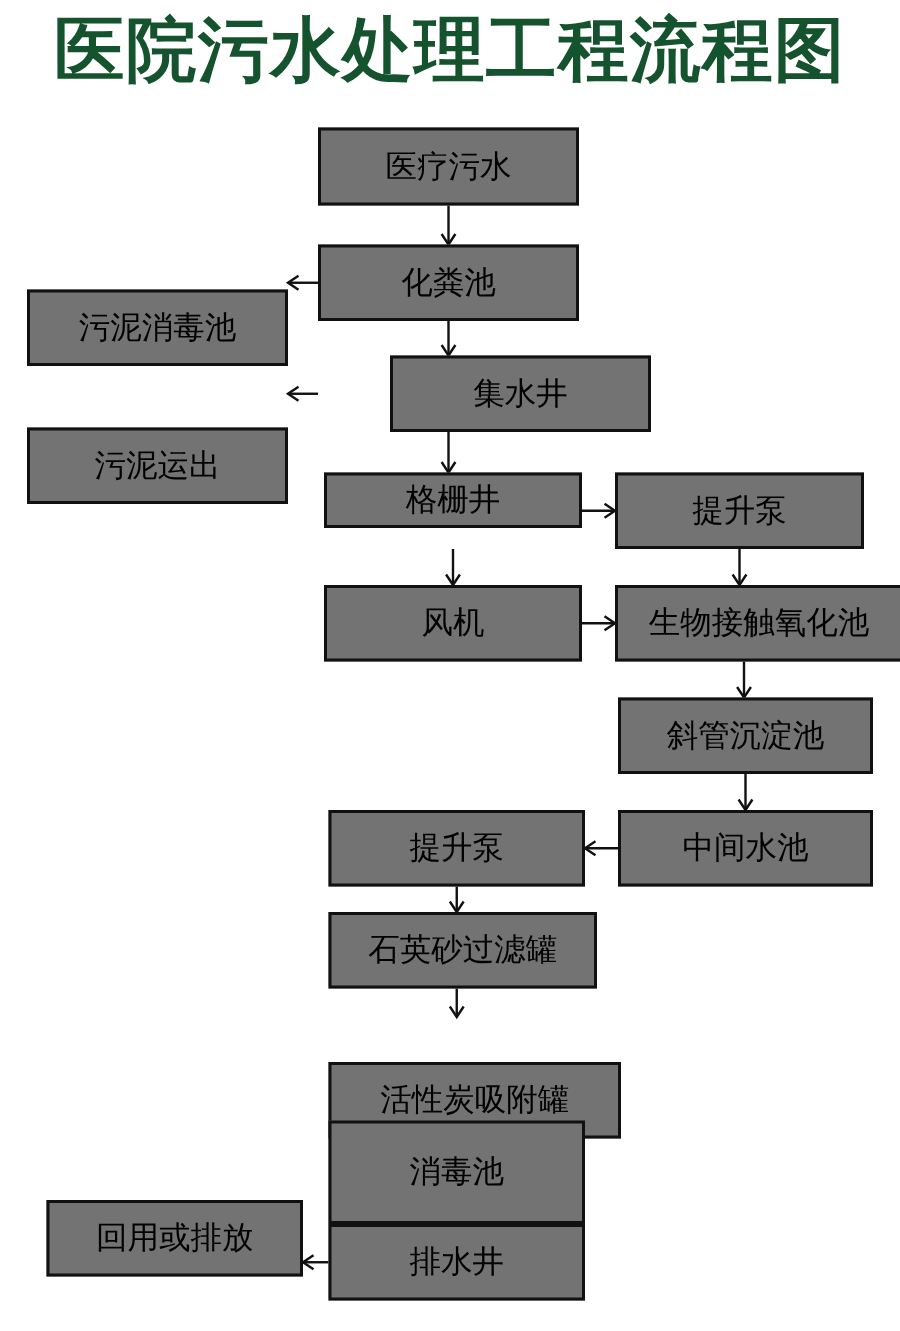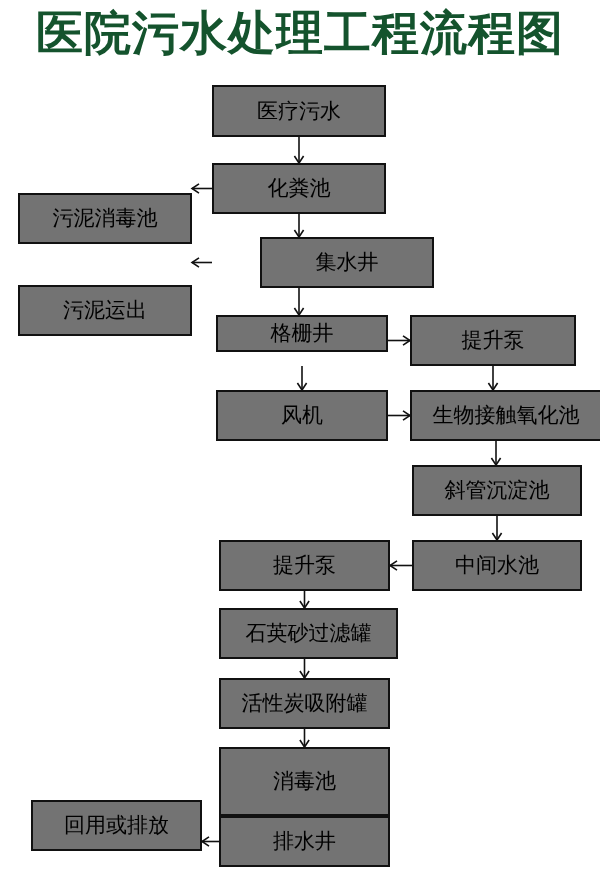--- a/index.html
+++ b/index.html
@@ -106,19 +106,19 @@
       <div class="node" style="left: 18px; top: 237px; width: 174px; height: 51px; border-color: rgb(17, 17, 17); margin-top: 48px;">污泥运出</div>
       <div class="node" style="left: 212px; top: 237px; width: 174px; height: 51px; border-color: rgb(17, 17, 17); margin-left: 48px;">集水井</div>
       <div class="node" style="left: 216px; top: 315px; width: 172px; height: 37px; border-color: rgb(17, 17, 17);">格栅井</div>
       <div class="node" style="left: 410px; top: 315px; width: 166px; height: 51px; border-color: rgb(17, 17, 17);">提升泵</div>
       <div class="node" style="left: 216px; top: 390px; width: 172px; height: 51px; border-color: rgb(17, 17, 17);">风机</div>
       <div class="node" style="left: 410px; top: 390px; width: 192px; height: 51px; border-color: rgb(17, 17, 17);">生物接触氧化池</div>
       <div class="node" style="left: 412px; top: 465px; width: 170px; height: 51px; border-color: rgb(17, 17, 17);">斜管沉淀池</div>
       <div class="node" style="left: 412px; top: 540px; width: 170px; height: 51px; border-color: rgb(17, 17, 17);">中间水池</div>
       <div class="node" style="left: 219px; top: 540px; width: 171px; height: 51px; border-color: rgb(17, 17, 17);">提升泵</div>
       <div class="node" style="left: 219px; top: 608px; width: 179px; height: 51px; border-color: rgb(17, 17, 17);">石英砂过滤罐</div>
-      <div class="node" style="left: 219px; top: 678px; width: 171px; height: 51px; border-color: rgb(17, 17, 17);">活性炭吸附罐</div>
+      <div class="node" style="left: 219px; top: 708px; width: 195px; height: 51px; border-color: rgb(17, 17, 17);">活性炭吸附罐</div>
       <div class="node" style="left: 219px; top: 747px; width: 171px; height: 69px; border-color: rgb(17, 17, 17);">消毒池</div>
       <div class="node" style="left: 219px; top: 816px; width: 171px; height: 51px; border-color: rgb(17, 17, 17);">排水井</div>
       <div class="node" style="left: 31px; top: 800px; width: 171px; height: 51px; border-color: rgb(17, 17, 17);">回用或排放</div>
     </div>
 
 </div>
 
 </body></html>

